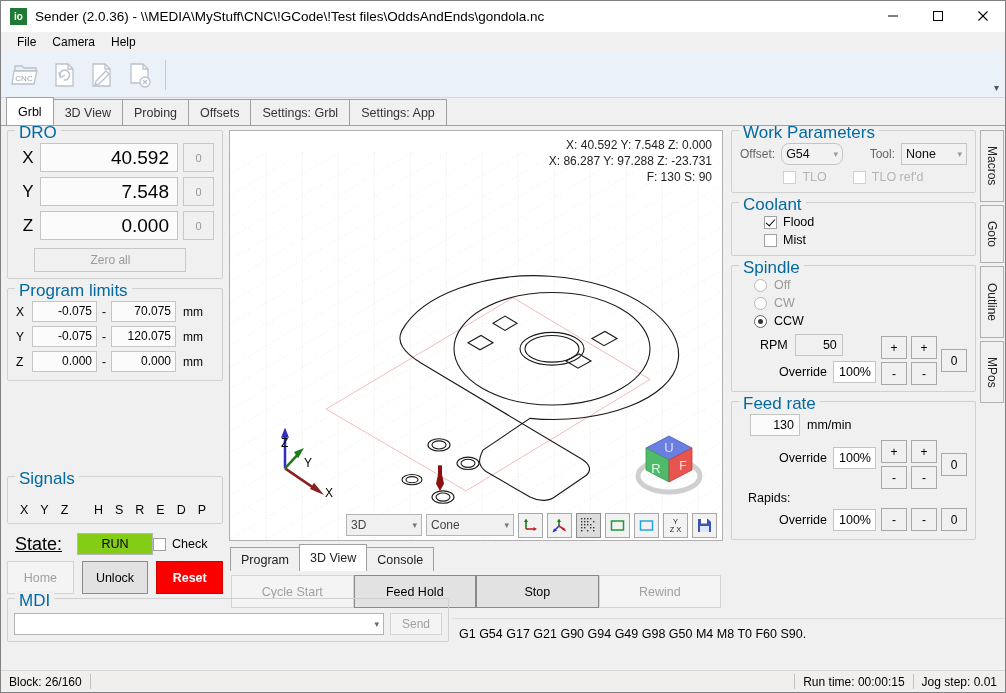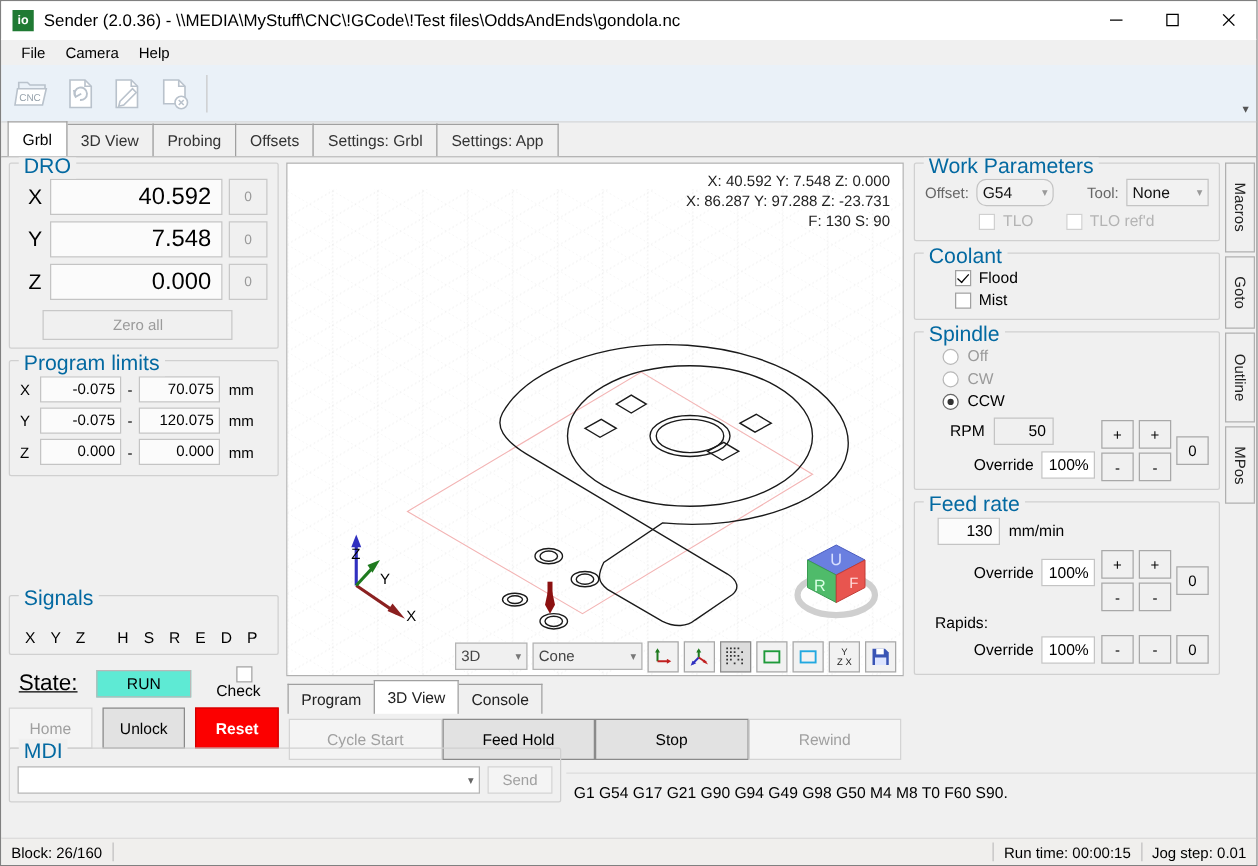--- a/index.html
+++ b/index.html
@@ -122,24 +122,24 @@
   
   .sig-box { height: 48px; }
   .sig-row { display: flex; align-items: center; font-size: 12.5px; color: #000; margin-top: 14px; }
   .sig-left { display: flex; gap: 12px; margin-left: 4px; }
   .sig-right { display: flex; gap: 12px; margin-left: auto; margin-right: 8px; }
 
   
   .state-row { display: flex; align-items: center; margin: 4px 0 6px 0; }
   .state-lbl { font-size: 18px; margin-left: 8px; margin-right: 15px; text-decoration: underline; }
   .state-badge {
-    width: 76px; height: 22px; background: #5eead4; border: 1px solid #b8b8b8;
+    width: 76px; height: 22px; background: #84cc16; border: 1px solid #b8b8b8;
     display: flex; align-items: center; justify-content: center; font-size: 12.5px;
   }
-  .chk-wrap { display: flex; align-items: flex-end; margin-left: 20px; font-size: 12.5px; flex-direction: column; }
+  .chk-wrap { display: flex; align-items: flex-end; font-size: 12.5px; }
   .cbox {
     width: 13px; height: 13px; border: 1px solid #a0a0a0; background: #fff;
     margin-right: 6px; display: inline-block; position: relative;
   }
   .cbox.checked::after {
     content: ""; position: absolute; left: 3px; top: 0px; width: 4px; height: 8px;
     border: solid #000; border-width: 0 1.6px 1.6px 0; transform: rotate(42deg);
   }
 
   
@@ -526,21 +526,21 @@
           </svg>
         </div>
 
         <div class="hud">
           <div>X: 40.592  Y: 7.548  Z: 0.000</div>
           <div>X: 86.287  Y: 97.288  Z: -23.731</div>
           <div>F: 130  S: 90</div>
         </div>
 
         <div class="vp-toolbar">
-          <div class="vp-combo" style="width:58px;">
+          <div class="vp-combo" style="width:76px;">
             <span>3D</span>
             <span class="arrow">▾</span>
           </div>
           <div class="vp-combo" style="width:88px;">
             <span>Cone</span>
             <span class="arrow">▾</span>
           </div>
           <div class="vp-ibtn">
             <svg width="17" height="17" viewBox="0 0 17 17">
               <line x1="4" y1="3" x2="4" y2="12" stroke="#1f7a1f" stroke-width="1.6"></line>

